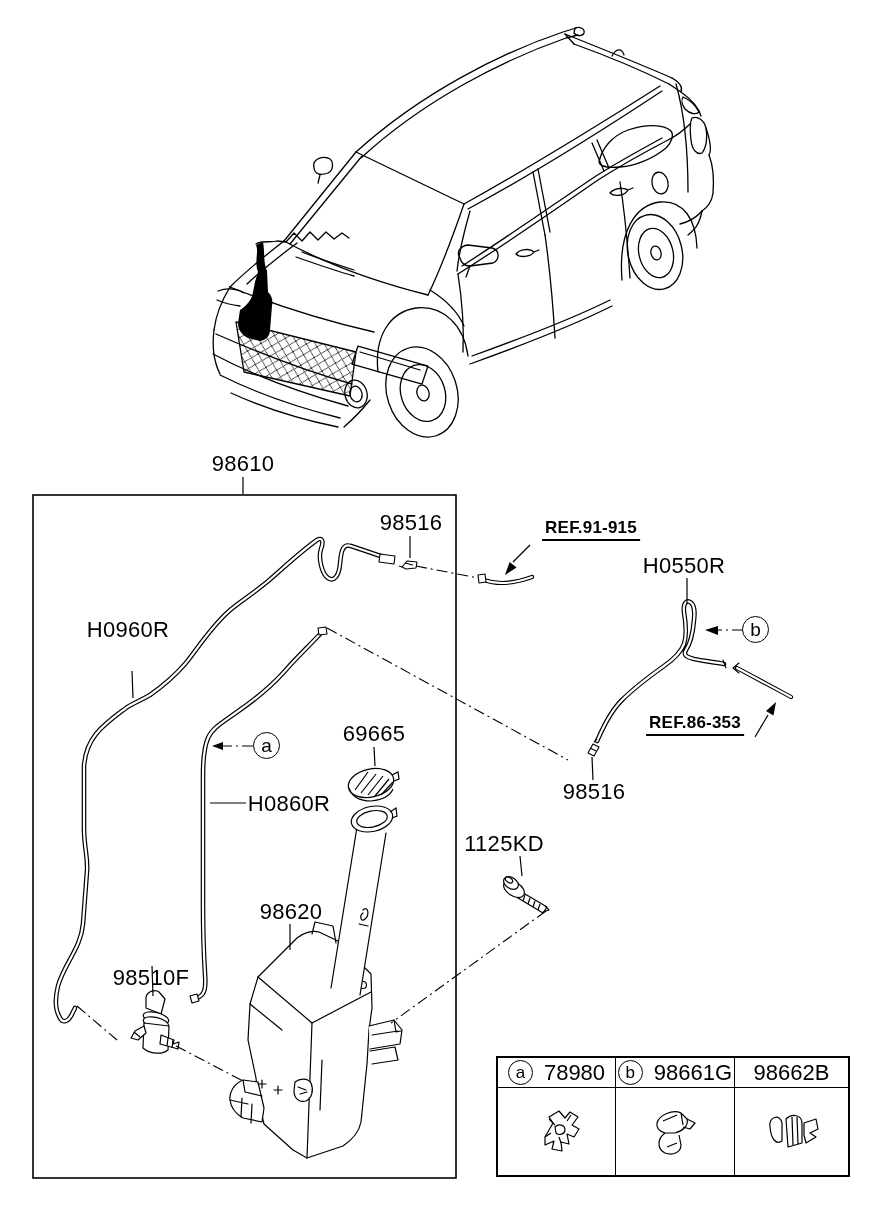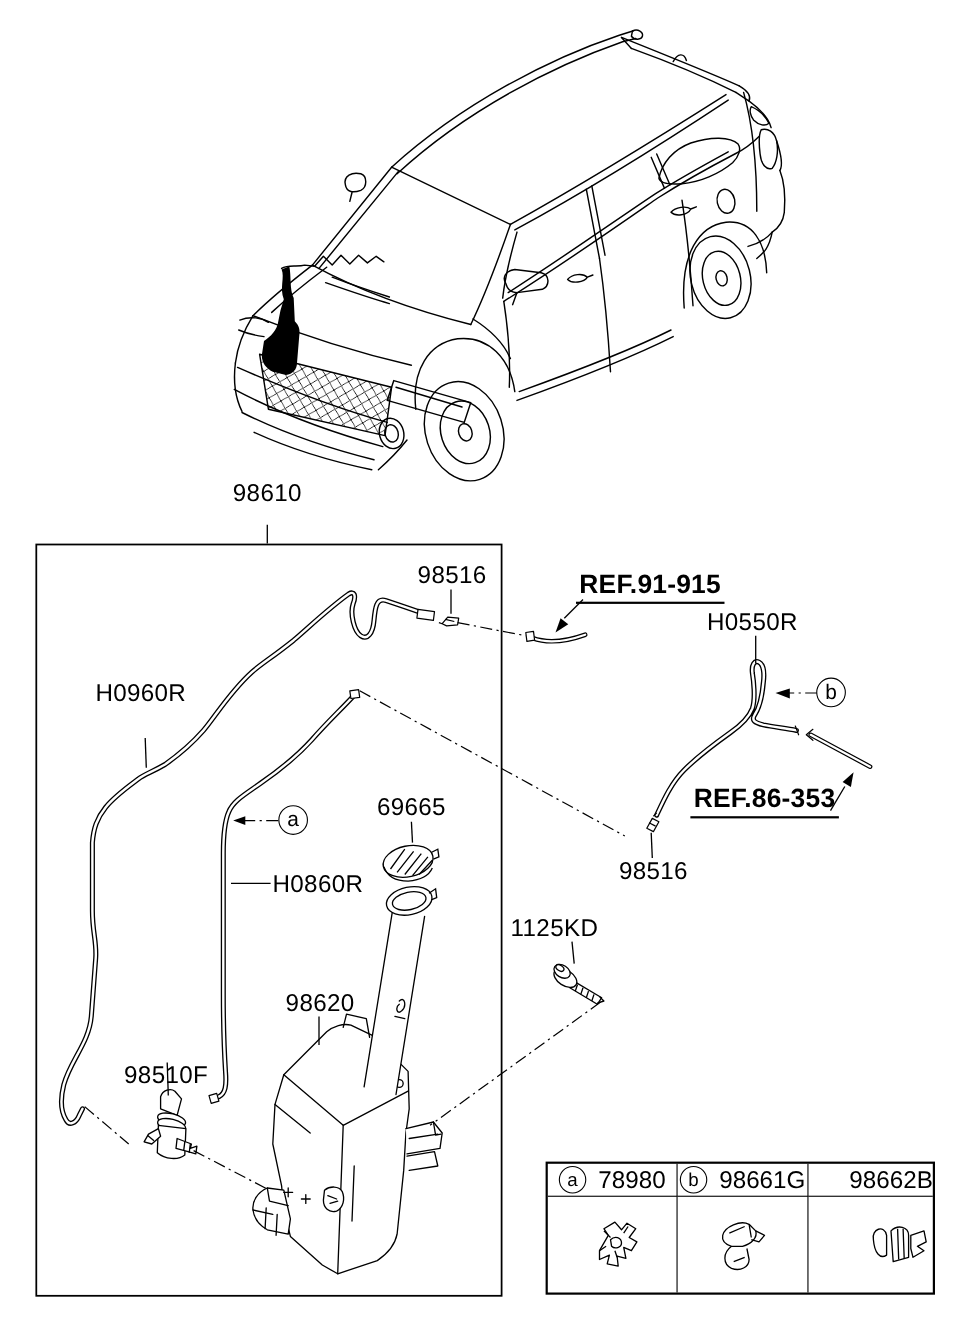--- a/index.html
+++ b/index.html
@@ -1,32 +1,32 @@
 <!DOCTYPE html>
 <html><head>
 <meta charset="utf-8">
 <style>
   html,body{margin:0;padding:0;background:#ffffff;}
   .stage{position:relative;width:886px;height:1211px;background:#ffffff;overflow:hidden;
          font-family:"Liberation Sans",sans-serif;color:#000;}
   .art{position:absolute;left:0;top:0;}
   .lbl{position:absolute;transform:translateX(-50%);font-size:22px;line-height:1.05;
        white-space:nowrap;letter-spacing:0.3px;}
-  .ref{position:absolute;transform:translateX(-50%);font-size:24px;font-weight:bold;
+  .ref{position:absolute;transform:translateX(-50%);font-size:17px;font-weight:bold;
        white-space:nowrap;border-bottom:2.2px solid #000;padding:0 3px 1px 3px;letter-spacing:0.2px;}
   .badge{position:absolute;width:27px;height:27px;border:1.8px solid #000;border-radius:50%;
          display:flex;align-items:center;justify-content:center;font-size:19px;background:#fff;box-sizing:border-box;}
   
   .ptable{position:absolute;left:496px;top:1056px;width:354px;height:121px;
           border:2px solid #000;box-sizing:border-box;display:flex;flex-direction:column;}
   .trow{display:flex;flex:1;}
   .trow.head{flex:0 0 30px;}
   .tcell{border-right:1.8px solid #000;box-sizing:border-box;display:flex;
          align-items:center;justify-content:center;}
-  .tcell:last-child{border-right:none;justify-content:flex-end;}
+  .tcell:last-child{border-right:none;}
   .trow.head .tcell{border-bottom:1.8px solid #000;gap:11px;font-size:22px;}
   .c1{flex:0 0 118px;} .c2{flex:0 0 119px;} .c3{flex:1;}
   .tbadge{width:25px;height:25px;border:1.7px solid #000;border-radius:50%;flex:0 0 auto;
           display:flex;align-items:center;justify-content:center;font-size:17px;box-sizing:border-box;}
 </style>
 </head>
 <body>
 
 <div class="stage">
 
@@ -233,21 +233,21 @@
       <path d="M546,911 L391,1023"></path>
     </g>
     <g fill="#000" stroke="none">
       <polygon points="212,746 223,742 223,750"></polygon>
       <polygon points="705,630 718,626 718,635"></polygon>
       <polygon points="505,575 509.6,562 516.6,567.6"></polygon>
       <polygon points="776,702 773.5,715.5 766,711"></polygon>
     </g>
   </svg>
 
-  <div class="lbl" style="left:243px;top:436px">98610</div>
+  <div class="lbl" style="left:243px;top:452px">98610</div>
   <div class="lbl" style="left:411px;top:511px">98516</div>
   <div class="lbl" style="left:128px;top:618px">H0960R</div>
   <div class="lbl" style="left:289px;top:792px">H0860R</div>
   <div class="lbl" style="left:374px;top:722px">69665</div>
   <div class="lbl" style="left:291px;top:900px">98620</div>
   <div class="lbl" style="left:151px;top:966px">98510F</div>
   <div class="lbl" style="left:504px;top:832px">1125KD</div>
   <div class="lbl" style="left:684px;top:554px">H0550R</div>
   <div class="lbl" style="left:594px;top:780px">98516</div>
 

